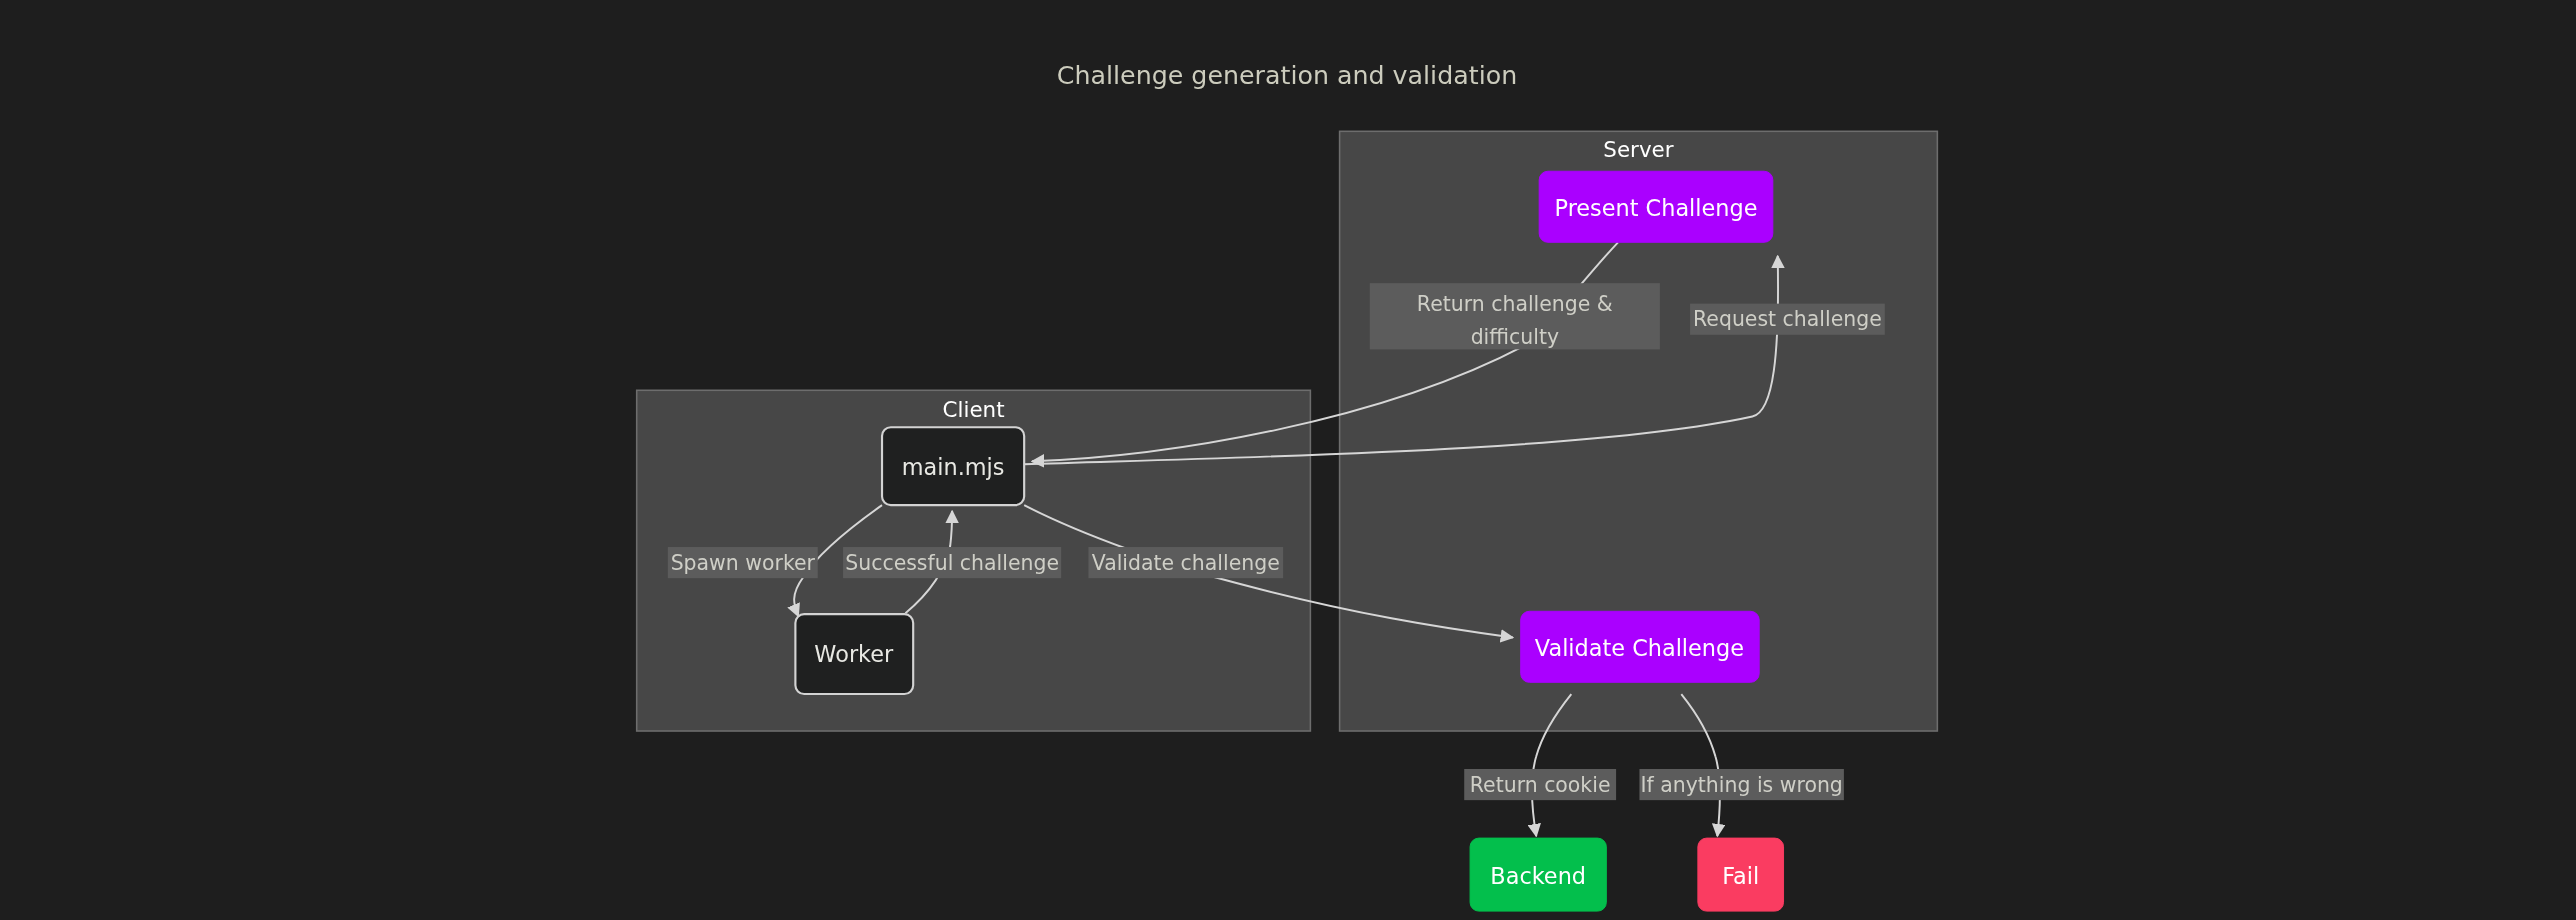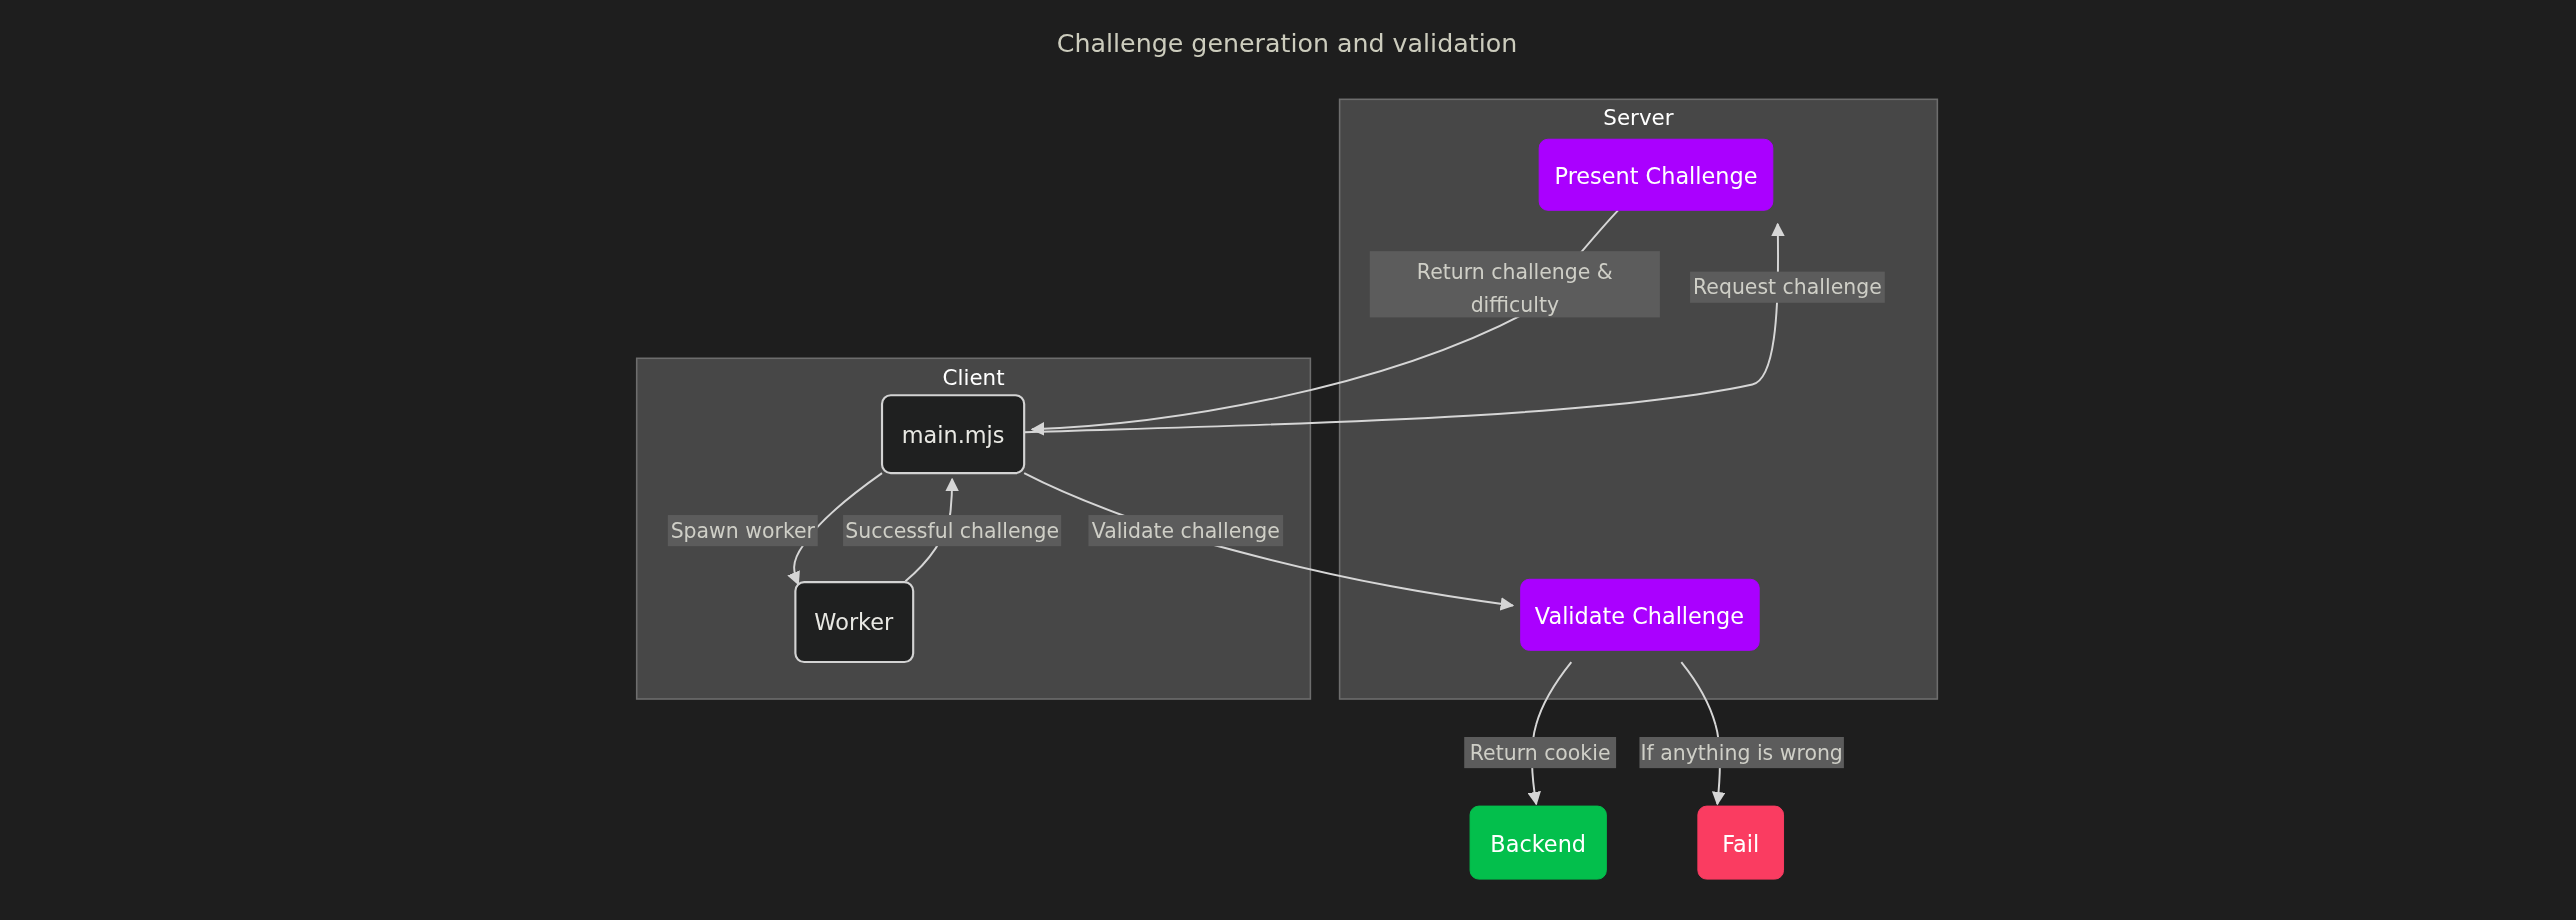--- a/index.html
+++ b/index.html
@@ -10,20 +10,21 @@
   body {
     width: 2576px;
     height: 921px;
     font-family: "DejaVu Sans", "Liberation Sans", sans-serif;
     overflow: hidden;
   }
   #diagram-root {
     position: relative;
     width: 2576px;
     height: 679px;
+    margin-top: 32px;
   }
   svg.flowchart {
     position: absolute;
     left: 0;
     top: 0;
     width: 2576px;
     height: 921px;
     display: block;
   }
   .diagram-title {

